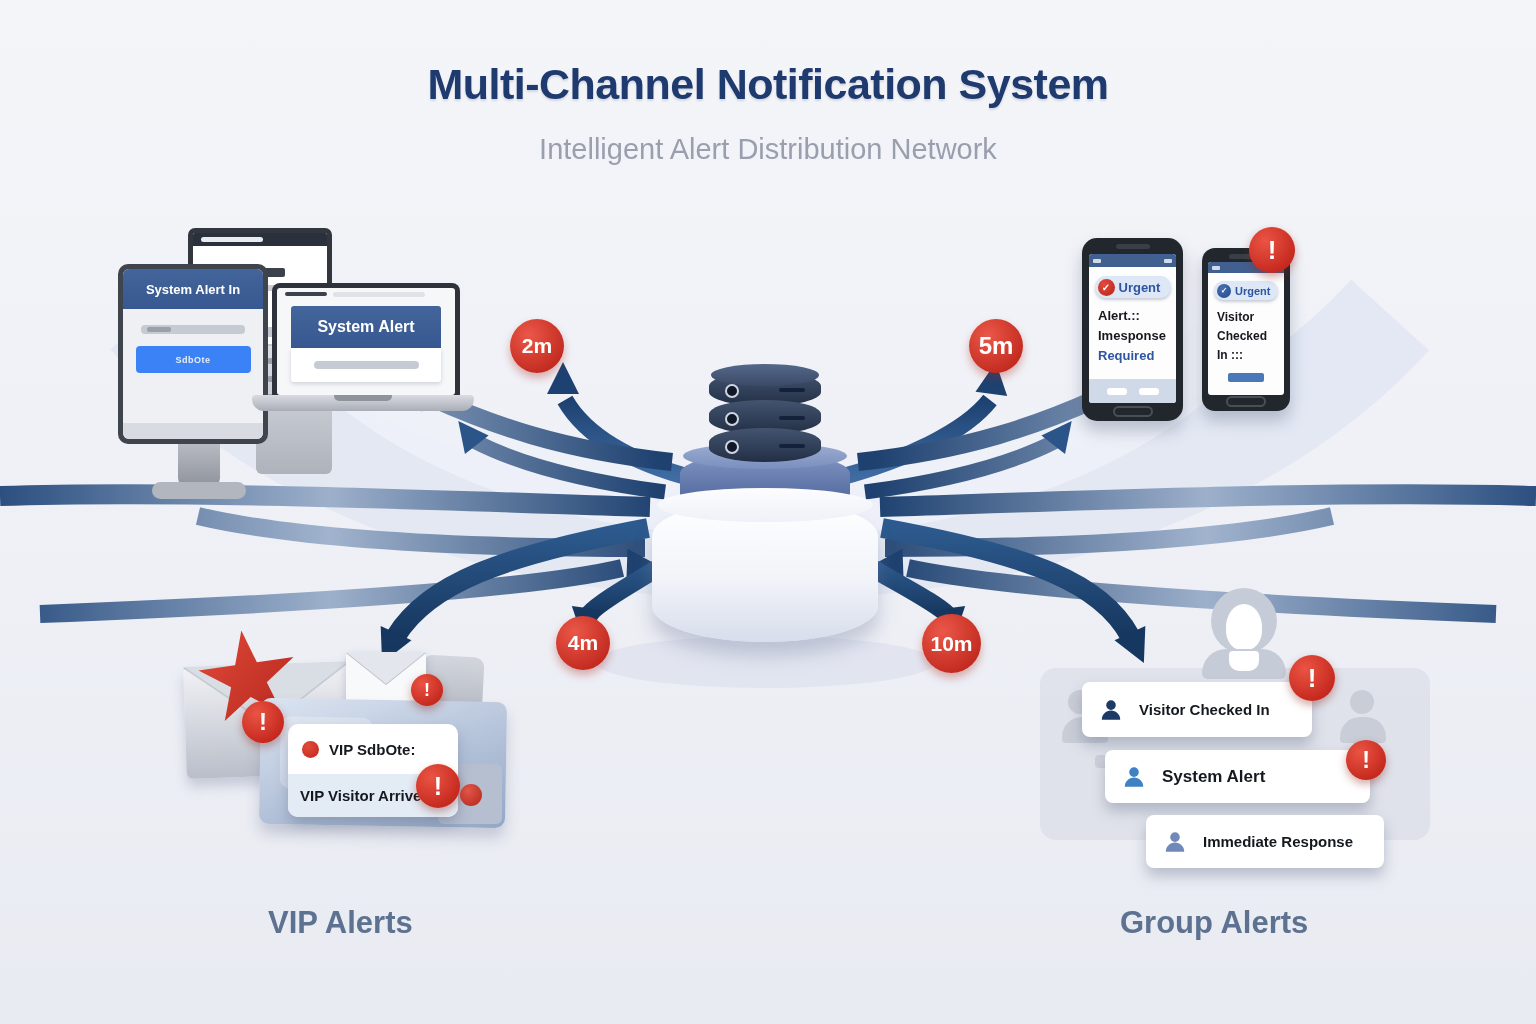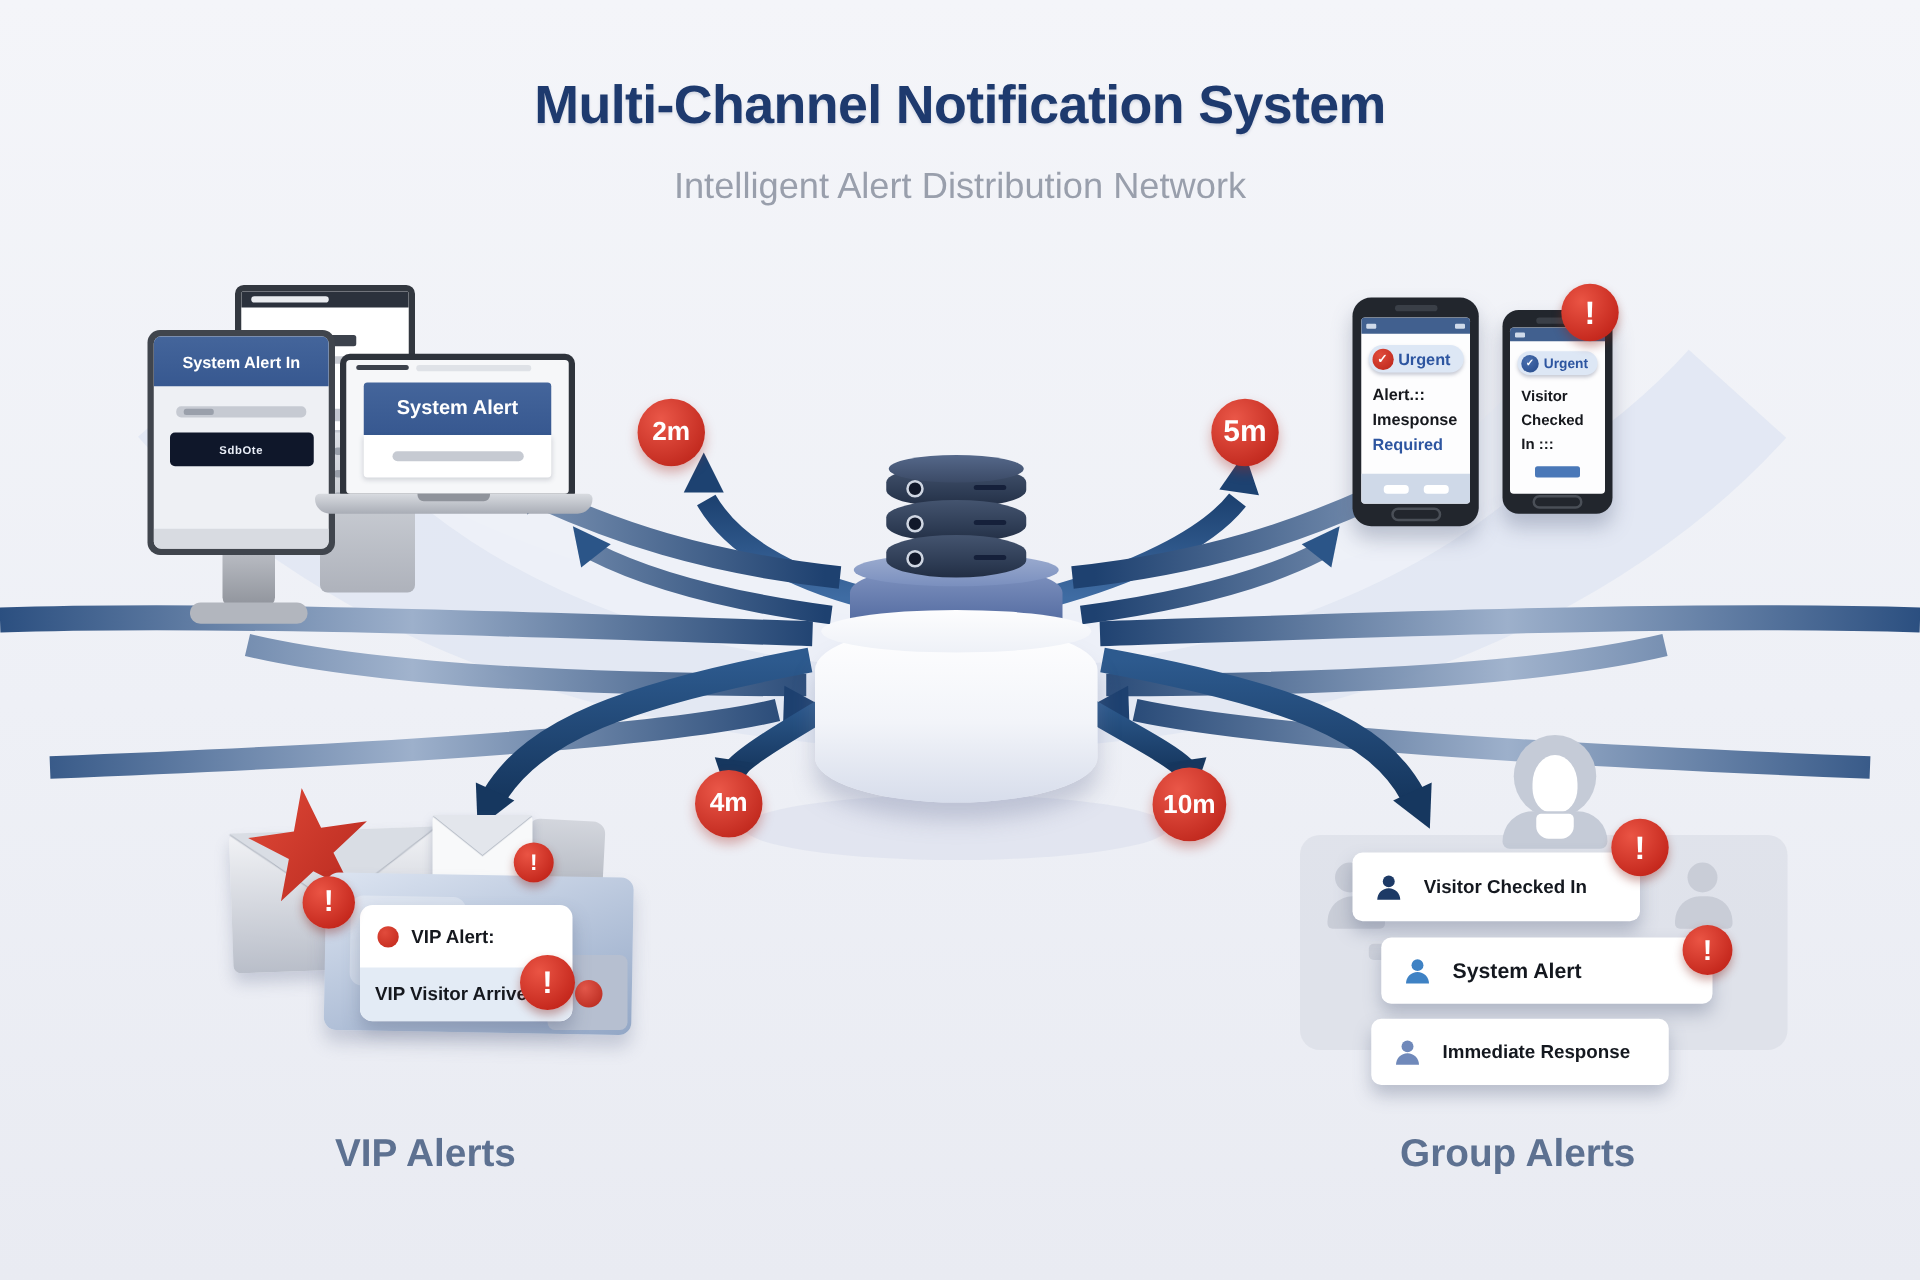--- a/index.html
+++ b/index.html
@@ -56,21 +56,21 @@
   .tower{left:256px;top:346px;width:76px;height:128px;border-radius:6px;z-index:3;
     background:linear-gradient(180deg,#dcdfe4,#aeb2bb);}
   .tower .slat{width:72%;height:6px;background:#9aa0aa;border-radius:3px;margin:12px auto 0;}
   .deskmon{left:118px;top:264px;width:150px;height:180px;background:#40454d;border-radius:10px;
     padding:5px;z-index:4;box-sizing:border-box;}
   .deskmon .screen{width:100%;height:100%;background:#eef0f4;border-radius:6px;overflow:hidden;position:relative;}
   .deskmon .hdr{height:40px;background:linear-gradient(180deg,#44659b,#375890);display:flex;
     align-items:center;justify-content:center;color:#fff;font-size:13px;font-weight:700;}
   .deskmon .field{width:104px;height:9px;background:#c6cad2;border-radius:4px;margin:16px auto 0;position:relative;}
   .deskmon .field::before{content:"";position:absolute;left:6px;top:2px;width:24px;height:5px;background:#9aa0ab;border-radius:2px;}
-  .deskmon .btn{width:115px;height:27px;background:#0f172a;border-radius:4px;margin:12px auto 0;
+  .deskmon .btn{width:115px;height:27px;background:#3b82f6;border-radius:4px;margin:12px auto 0;
     display:flex;align-items:center;justify-content:center;color:#e9eef7;font-size:9px;font-weight:700;
     letter-spacing:.5px;filter:blur(.3px);}
   .deskmon .strip{position:absolute;left:0;bottom:0;width:100%;height:16px;background:#d8dbe1;}
   .mon-neck{left:178px;top:444px;width:42px;height:42px;z-index:4;
     background:linear-gradient(180deg,#b7bac1,#8f939b);border-radius:0 0 8px 8px;}
   .mon-base{left:152px;top:482px;width:94px;height:17px;background:#b2b6be;border-radius:9px;z-index:4;}
   .laptop{left:272px;top:283px;width:188px;height:114px;background:#2e333b;border-radius:8px 8px 3px 3px;
     padding:5px 5px 2px;z-index:5;box-sizing:border-box;}
   .laptop .screen{width:100%;height:100%;background:#f6f7f9;border-radius:3px;overflow:hidden;}
   .laptop .url{height:12px;display:flex;align-items:center;gap:6px;padding-left:8px;}
@@ -162,21 +162,21 @@
   .av-head{width:66px;height:66px;border-radius:50%;background:#c5cbd7;margin:0 auto;overflow:hidden;position:relative;}
   .av-face{position:absolute;left:15px;top:16px;width:36px;height:46px;background:#fff;
     border-radius:50% 50% 42% 42%;}
   .av-sh{width:84px;height:30px;background:#c5cbd7;border-radius:42px 42px 10px 10px;margin-top:-5px;position:relative;}
   .av-sh::before{content:"";position:absolute;left:50%;top:2px;transform:translateX(-50%);
     width:30px;height:20px;background:#fff;border-radius:4px 4px 10px 10px;}
   .gcard{position:absolute;background:#fff;border-radius:8px;z-index:5;display:flex;align-items:center;
     gap:15px;padding-left:16px;box-sizing:border-box;box-shadow:0 8px 14px rgba(90,100,130,.35);}
   .gc1{left:1082px;top:682px;width:230px;height:55px;}
   .gc2{left:1105px;top:750px;width:265px;height:53px;}
-  .gc3{left:1097px;top:815px;width:238px;height:53px;}
+  .gc3{left:1146px;top:815px;width:238px;height:53px;}
   .gicon{width:26px;height:26px;flex:0 0 auto;}
   .gtxt{font-weight:800;color:#14181f;font-size:15px;}
   .gc2 .gtxt{font-size:17px;}
 
   .arrow-svg{left:0;top:0;z-index:1;}
 </style>
 </head>
 <body>
 
 <div class="canvas">
@@ -355,21 +355,21 @@
   <div class="abs star"></div>
   <div class="abs behindcard"></div>
   <div class="abs env2"></div>
   <div class="abs vip-panel"></div>
   <div class="abs gray-panel"></div>
   <div class="abs xbadge" style="left:242px;top:701px;width:42px;height:42px;font-size:24px;">!</div>
   <div class="abs xbadge" style="left:411px;top:674px;width:32px;height:32px;font-size:18px;">!</div>
   <div class="abs vip-card">
     <div class="vip-row1">
       <span class="vip-dot"></span>
-      <span class="vip-t1">VIP Alert:</span>
+      <span class="vip-t1">VIP SdbOte:</span>
     </div>
     <div class="vip-row2">
       <span class="vip-t2">VIP Visitor Arrived</span>
     </div>
   </div>
   <div class="abs xbadge" style="left:416px;top:764px;width:44px;height:44px;font-size:25px;">!</div>
   <div class="abs red-sphere"></div>
 
   <div class="abs grp-panel"></div>
   <div class="abs grp-sil" style="left:1062px;top:690px;">

